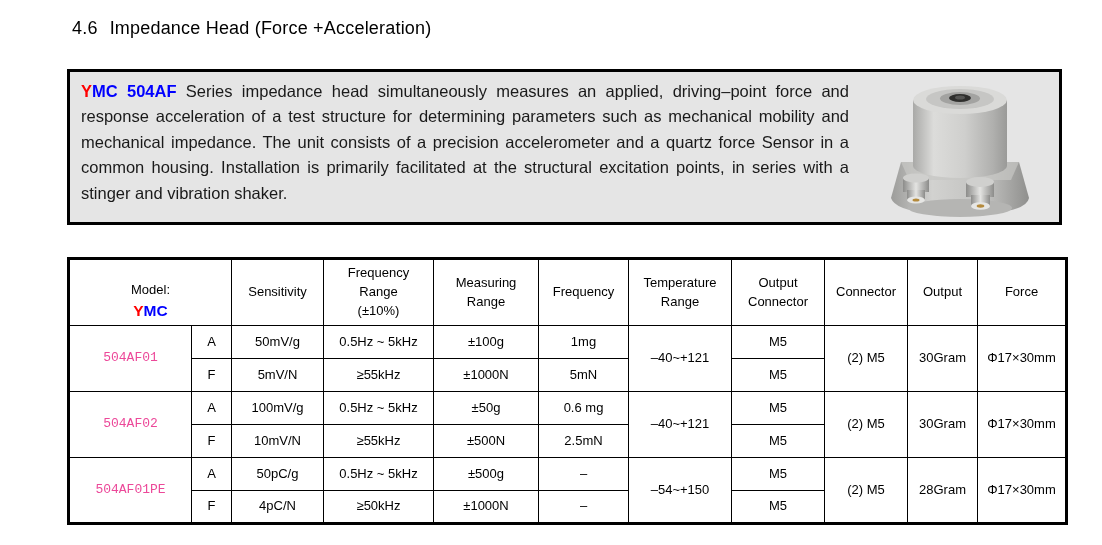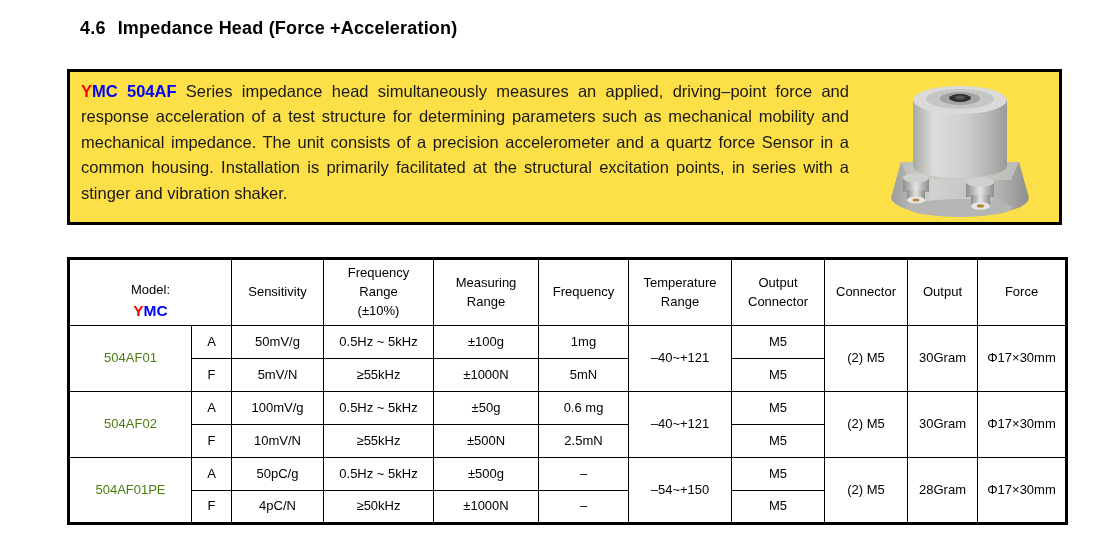--- a/index.html
+++ b/index.html
@@ -3,28 +3,28 @@
 <meta charset="utf-8">
 <style>
   * { margin:0; padding:0; box-sizing:border-box; }
   html,body { background:#ffffff; }
   body {
     width:1102px; height:545px; position:relative; overflow:hidden;
     font-family:"Liberation Sans", sans-serif; color:#000;
   }
 
   .heading {
-    position:absolute; left:80px; top:18px;
-    font-size:18px; font-weight:bold; letter-spacing:0.2px;
+    position:absolute; left:72px; top:18px;
+    font-size:18px; font-weight:normal; letter-spacing:0.2px;
   }
   .heading .num { margin-right:12px; }
 
   .desc-box {
     position:absolute; left:67px; top:69px; width:995px; height:156px;
-    border:3px solid #000; background:#fde047;
+    border:3px solid #000; background:#e5e5e5;
     display:flex; align-items:flex-start;
     padding:7px 10px 6px 11px;
   }
   .desc-text {
     width:768px; font-size:16.5px; line-height:25.4px;
     text-align:justify; color:#1a1a1a;
   }
   .red  { color:#ff0000; font-weight:bold; }
   .blue { color:#0000ff; font-weight:bold; }
 
@@ -42,21 +42,21 @@
   table.spec-table th, table.spec-table td {
     border:1px solid #000; text-align:center; vertical-align:middle;
     font-size:13px; font-weight:normal; padding:1px 2px;
     white-space:pre-line; line-height:1.45;
     overflow:hidden;
   }
   tr.header-row { height:67px; }
   tr.data-row   { height:33px; }
   th.model-head { font-size:15.5px; font-weight:bold;margin-top:32px; }
   th.model-head .red, th.model-head .blue { font-size:15.5px; }
-  td.model-cell { font-size:15px; font-weight:bold; color:#4d7c0f; }
+  td.model-cell { font-size:15px; font-weight:bold; color:#ec4899;font-family:Liberation Mono, monospace; }
 </style>
 </head>
 <body>
 
 <div class="heading">
   <span class="num">4.6</span><span>Impedance Head (Force +Acceleration)</span>
 </div>
 
 <div class="desc-box">
   <div class="desc-text">

